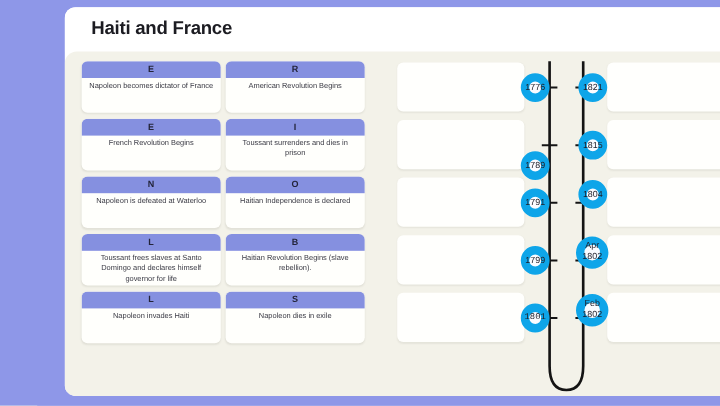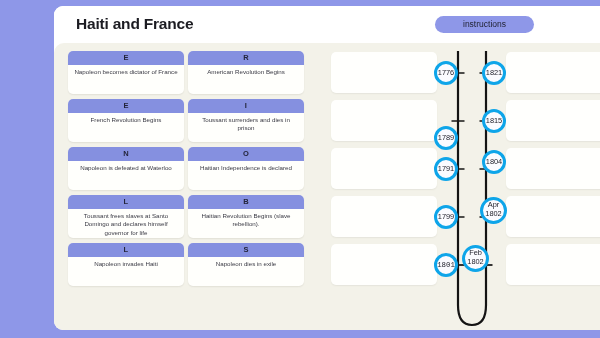--- a/index.html
+++ b/index.html
@@ -153,21 +153,21 @@
     position: absolute;
     left: 0; top: 0;
     overflow: visible;
   }
 
   
   .date-bubble {
     position: absolute;
     border-radius: 50%;
     background: #fbfbff;
-    border: 3px solid #0ea5e9;
+    border: 7px solid #0ea5e9;
     color: #1d1d28;
     font-size: 7.4px;
     display: flex;
     align-items: center;
     justify-content: center;
     text-align: center;
     box-sizing: border-box;
     cursor: pointer;
     line-height: 8.6px;
   }
@@ -185,21 +185,20 @@
   .date-bubble .bline { display: block; }
 </style>
 </head>
 <body>
 
 <div id="app-frame">
   <div id="card">
 
     <div id="header">
       <div id="page-title">Haiti and France</div>
-      <button id="instructions-button">instructions</button>
     </div>
 
     <div id="work-area">
 
       <div id="rows-host">
           <div class="row" style="top: 8px;">
             <div class="answer-card col1">
               <div class="card-letter">E</div>
               <div class="card-text">Napoleon becomes dictator of France</div>
             </div>
@@ -300,21 +299,21 @@
           <div class="date-bubble right-bubble single" style="top: 66px;">
             <span class="bline">1815</span>
           </div>
           <div class="date-bubble right-bubble single" style="top: 107px; align-items: center;">
             <span class="bline">1804</span>
           </div>
           <div class="date-bubble right-bubble double" style="top: 153.5px; left: 426px;">
             <span class="bline">Apr</span>
             <span class="bline">1802</span>
           </div>
-          <div class="date-bubble right-bubble double" style="top: 201.5px; left: 408px; justify-content: center;">
+          <div class="date-bubble right-bubble double" style="top: 201.5px; left: 426px; justify-content: center;">
             <span class="bline">Feb</span>
             <span class="bline">1802</span>
           </div>
         </div>
 
     </div>
   </div>
 </div>
 
 </body></html>

